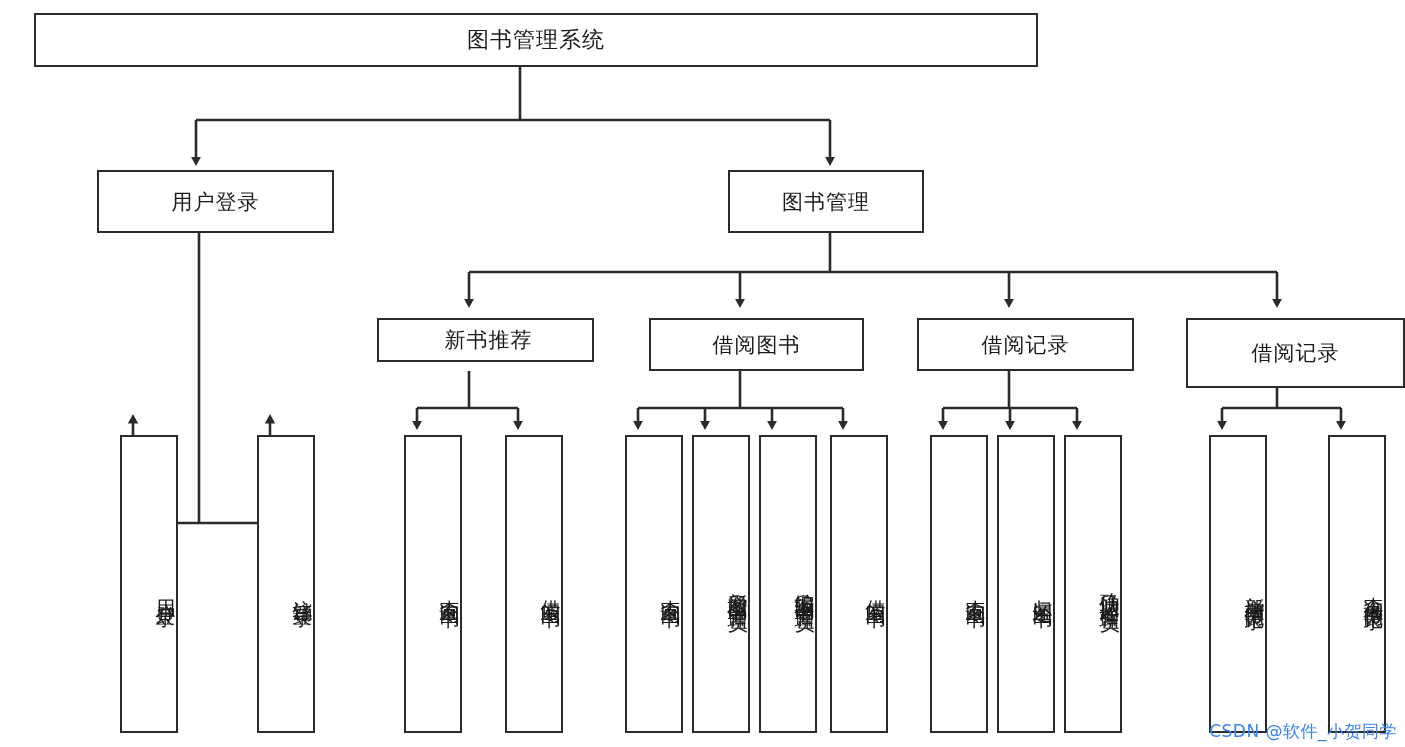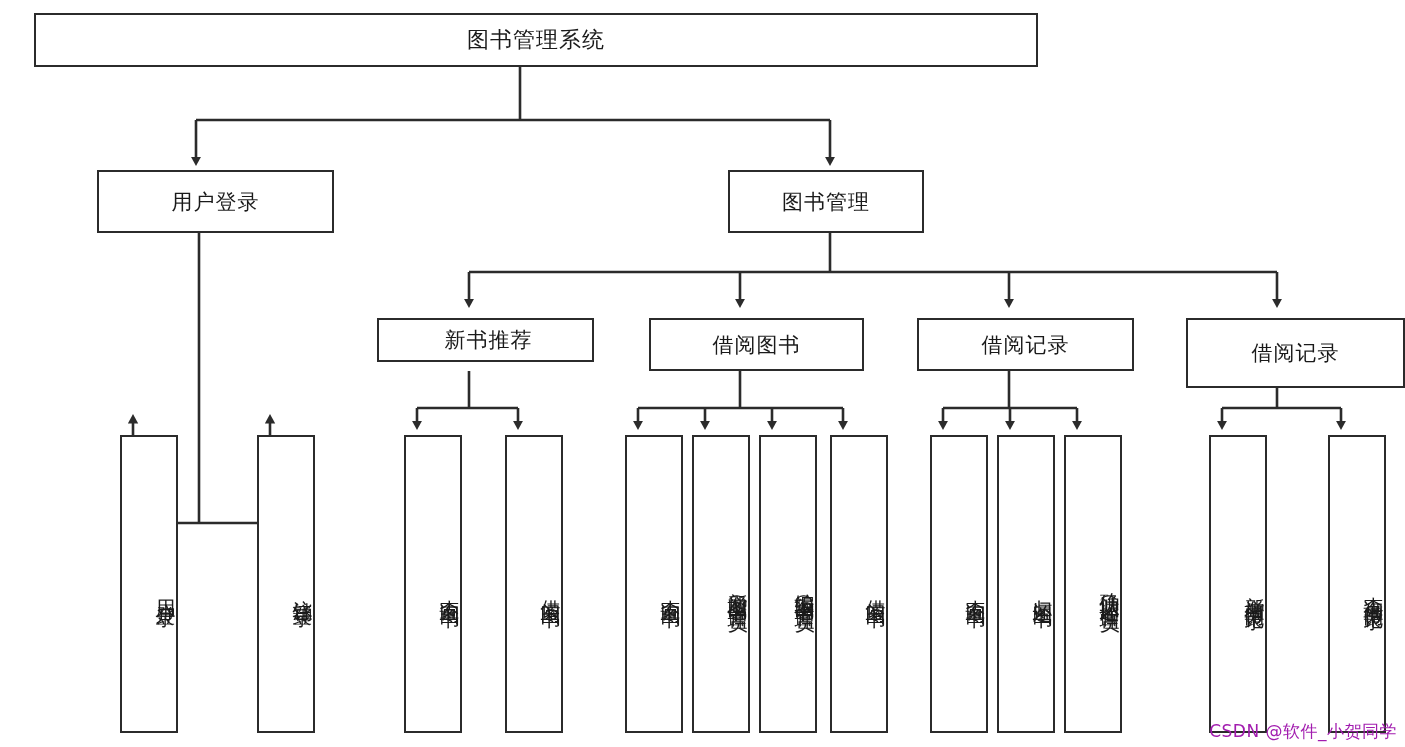--- a/index.html
+++ b/index.html
@@ -9,21 +9,21 @@
   svg#wires{position:absolute;left:0;top:0;width:1405px;height:747px;}
   .node{position:absolute;box-sizing:border-box;background:#ffffff;
         border:2px solid #2b2b2b;display:flex;align-items:center;
         justify-content:center;color:#1a1a1a;margin-left:16px;}
   .node.h{font-size:21px;letter-spacing:1px;}
   .node.v{writing-mode:vertical-rl;text-orientation:upright;
           font-size:20px;letter-spacing:3px;line-height:1.05;
           padding-top:12px;align-items:flex-start;justify-content:center;}
   .node.root{font-size:22px;}
   .watermark{position:absolute;right:8px;bottom:4px;font-size:17px;
-             color:#a21caf;white-space:nowrap;letter-spacing:.5px;}
+             color:#3b82f6;white-space:nowrap;letter-spacing:.5px;}
 </style>
 </head>
 <body>
 
 <div id="stage">
 
   <svg id="wires" viewBox="0 0 1405 747" xmlns="http://www.w3.org/2000/svg">
     <defs>
       <marker id="ah" markerWidth="11" markerHeight="11" refX="1.5" refY="5.2" orient="auto" markerUnits="userSpaceOnUse">
         <path d="M0,0 L9.5,5.2 L0,10.4 z" fill="#2b2b2b"></path>

